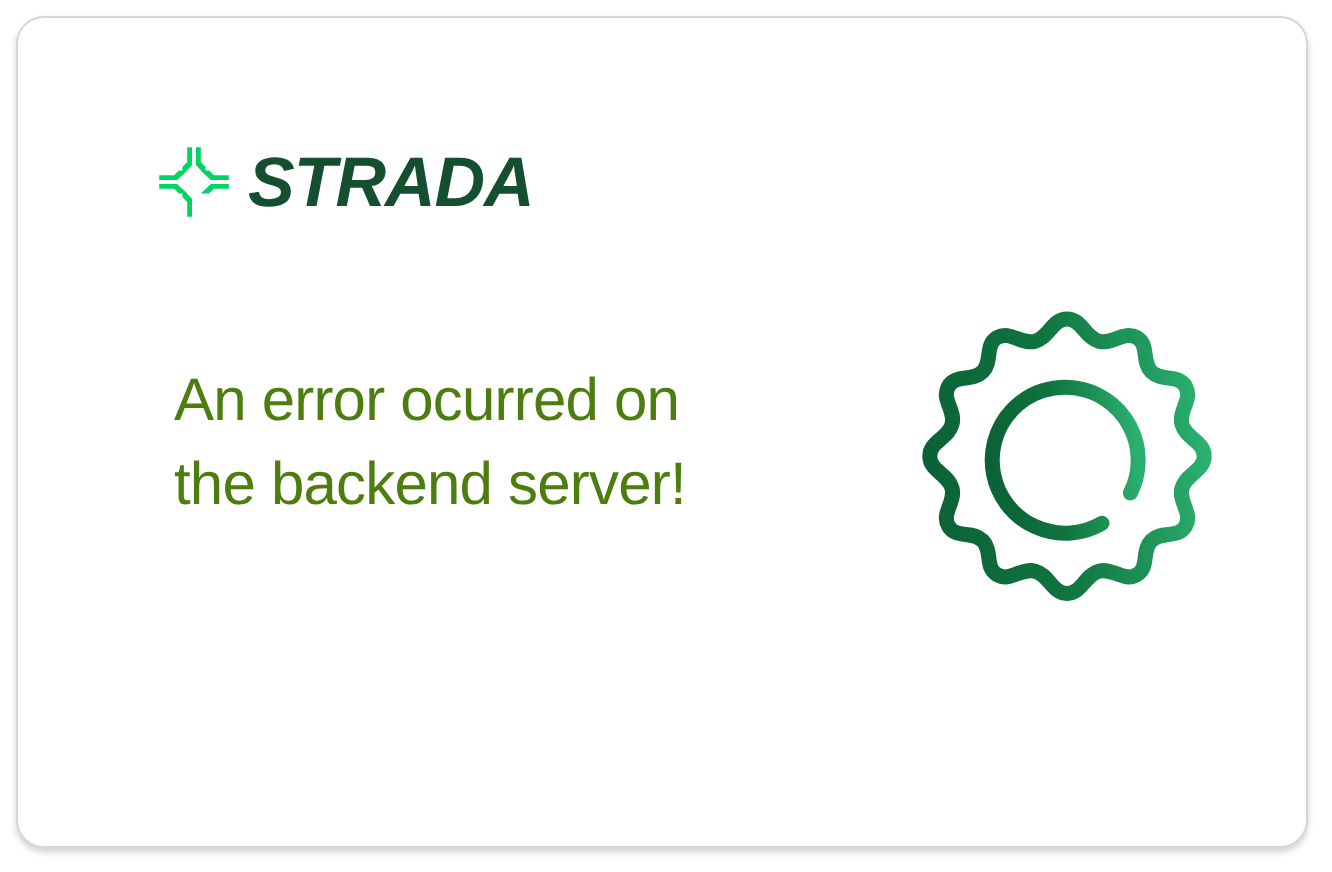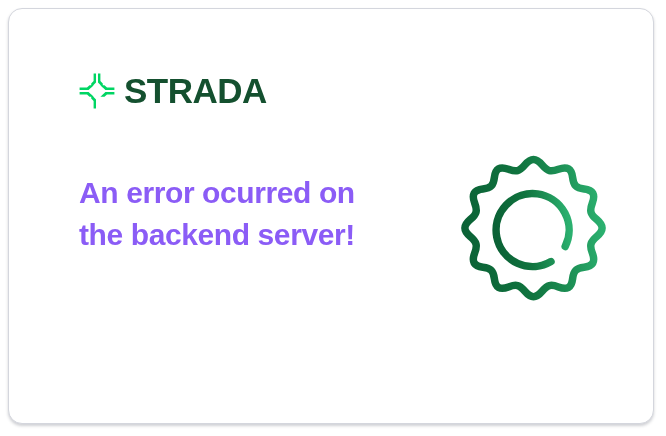--- a/index.html
+++ b/index.html
@@ -29,22 +29,23 @@
     box-shadow: 0 2px 3px rgba(40, 44, 63, 0.22);
     overflow: hidden;
   }
 
   
   .brand {
     position: absolute;
     left: 70px;
     top: 64px;
     display: flex;
-    align-items: flex-start;
+    align-items: flex-end;
     gap: 9px;
+    font-style: italic;
   }
   .brand-mark {
     width: 36px;
     height: 36px;
     display: block;
     flex: 0 0 auto;
   }
   .brand-word {
     font-size: 35px;
     font-weight: 700;
@@ -54,26 +55,26 @@
     white-space: nowrap;
     font-family: "Liberation Sans", sans-serif;
   }
 
   
   .message {
     position: absolute;
     left: 70px;
     top: 163px;
     width: 290px;
-    margin: 0;
+    margin: 8px;
     font-size: 30px;
     line-height: 42px;
-    font-weight: 700;
+    font-weight: 400;
     letter-spacing: -0.4px;
-    color: #8b5cf6;
+    color: #4d7c0f;
     font-family: "Liberation Sans", sans-serif;
   }
 
   
   .gear-art {
     position: absolute;
     left: 443px;
     top: 139px;
     width: 163px;
     height: 163px;

